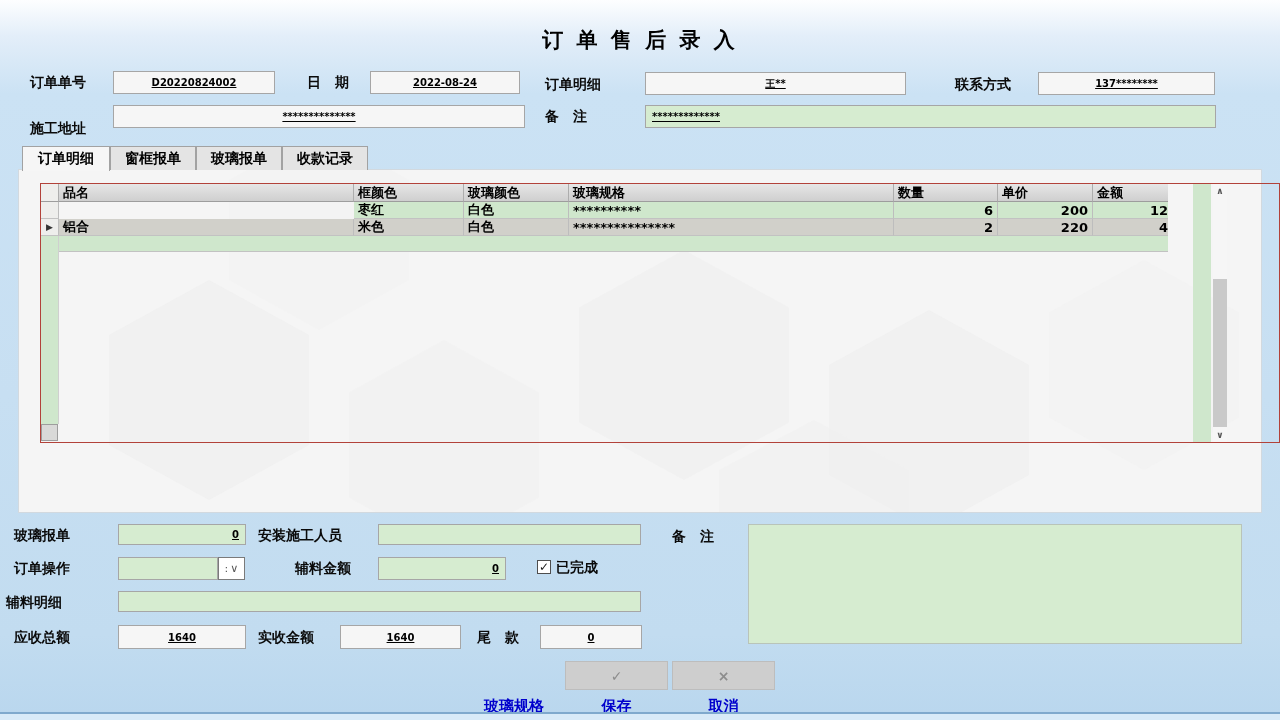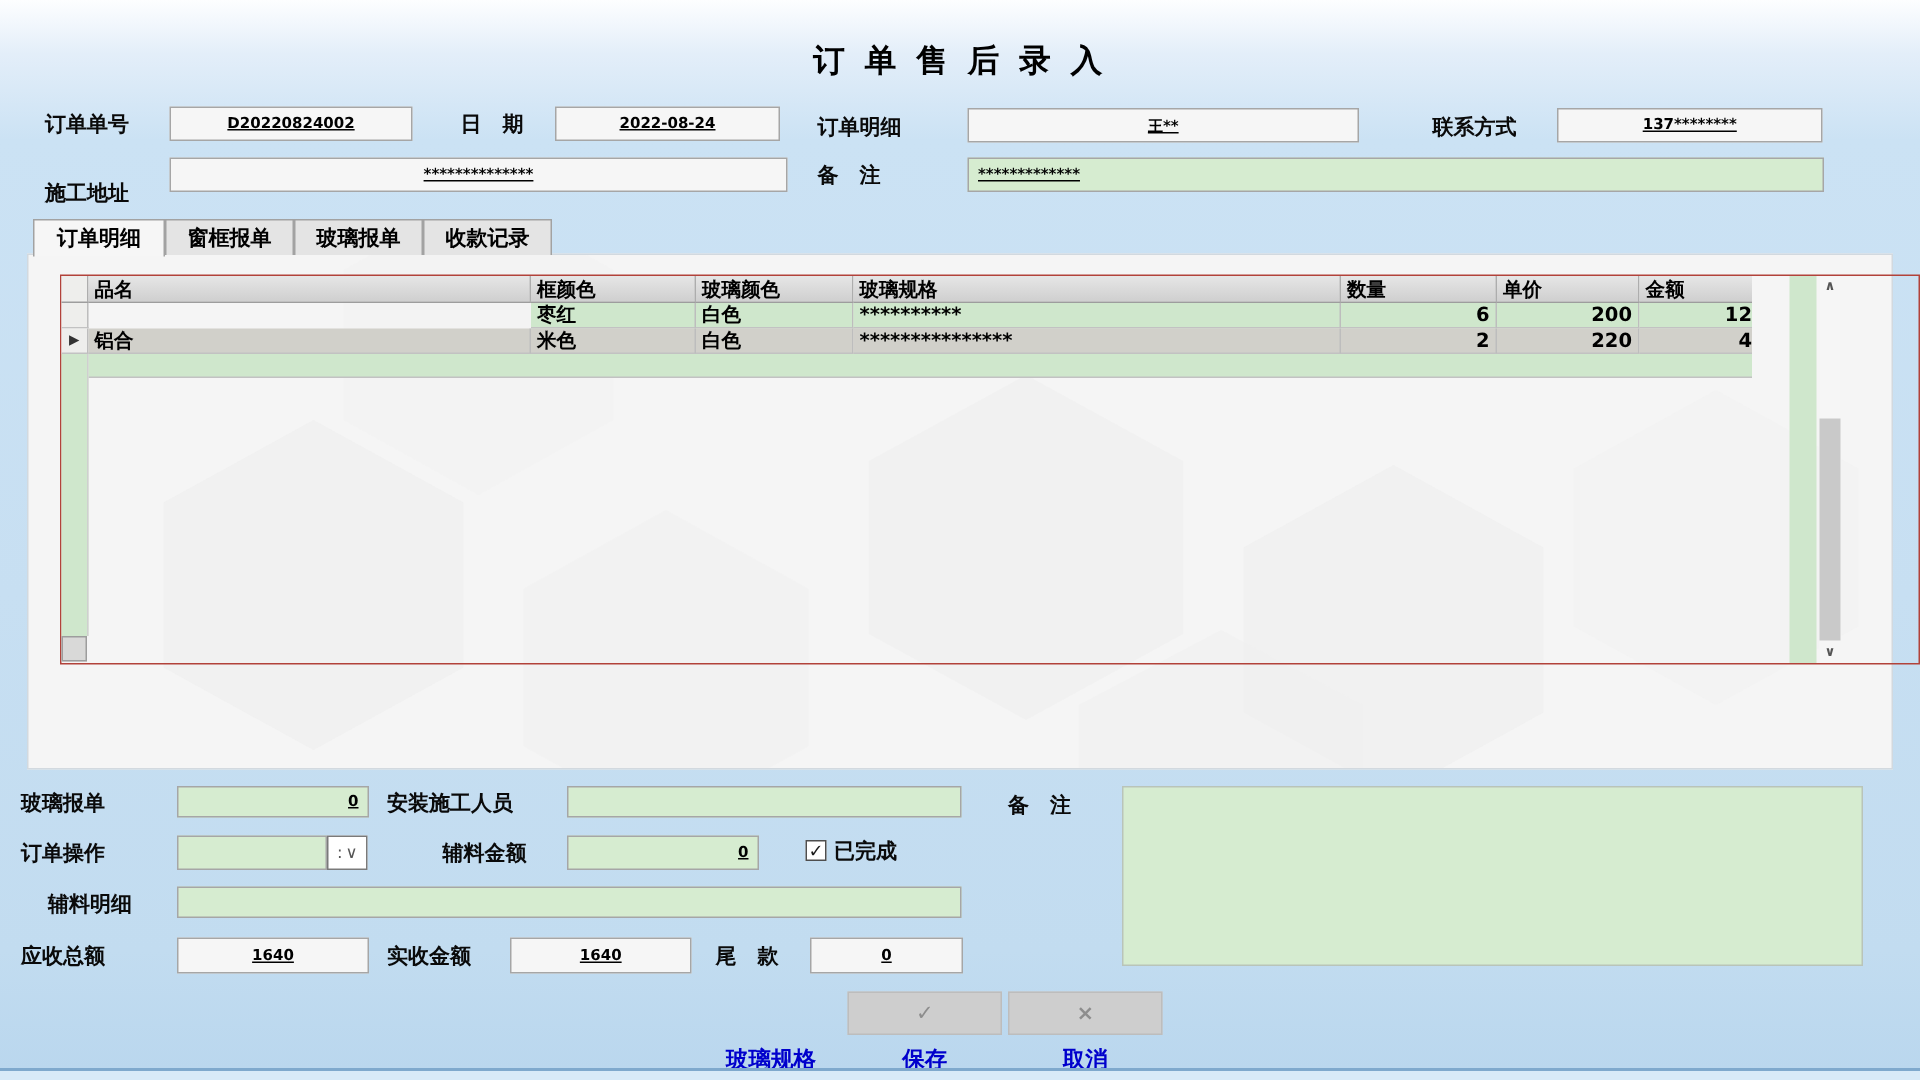--- a/index.html
+++ b/index.html
@@ -154,21 +154,21 @@
     <span>:</span>
     <span>∨</span>
   </div>
   <div class="lbl" style="left:295px;top:560px;">辅料金额</div>
   <div class="fld green rt" style="left:378px;top:557px;width:128px;height:23px;">0</div>
   <div class="chkbox">
     <span>✓</span>
   </div>
   <div class="lbl" style="left:556px;top:559px;">已完成</div>
 
-  <div class="lbl" style="left:32px;top:594px;">辅料明细</div>
+  <div class="lbl" style="left:6px;top:594px;">辅料明细</div>
   <div class="fld green" style="left:118px;top:591px;width:523px;height:21px;"></div>
 
   <div class="lbl" style="left:14px;top:629px;">应收总额</div>
   <div class="fld" style="left:118px;top:625px;width:128px;height:24px;">1640</div>
   <div class="lbl" style="left:258px;top:629px;">实收金额</div>
   <div class="fld" style="left:340px;top:625px;width:121px;height:24px;">1640</div>
   <div class="lbl" style="left:477px;top:629px;">尾　款</div>
   <div class="fld" style="left:540px;top:625px;width:102px;height:24px;">0</div>
 
   <div class="btn dis" style="left:565px;top:661px;width:103px;height:29px;">

